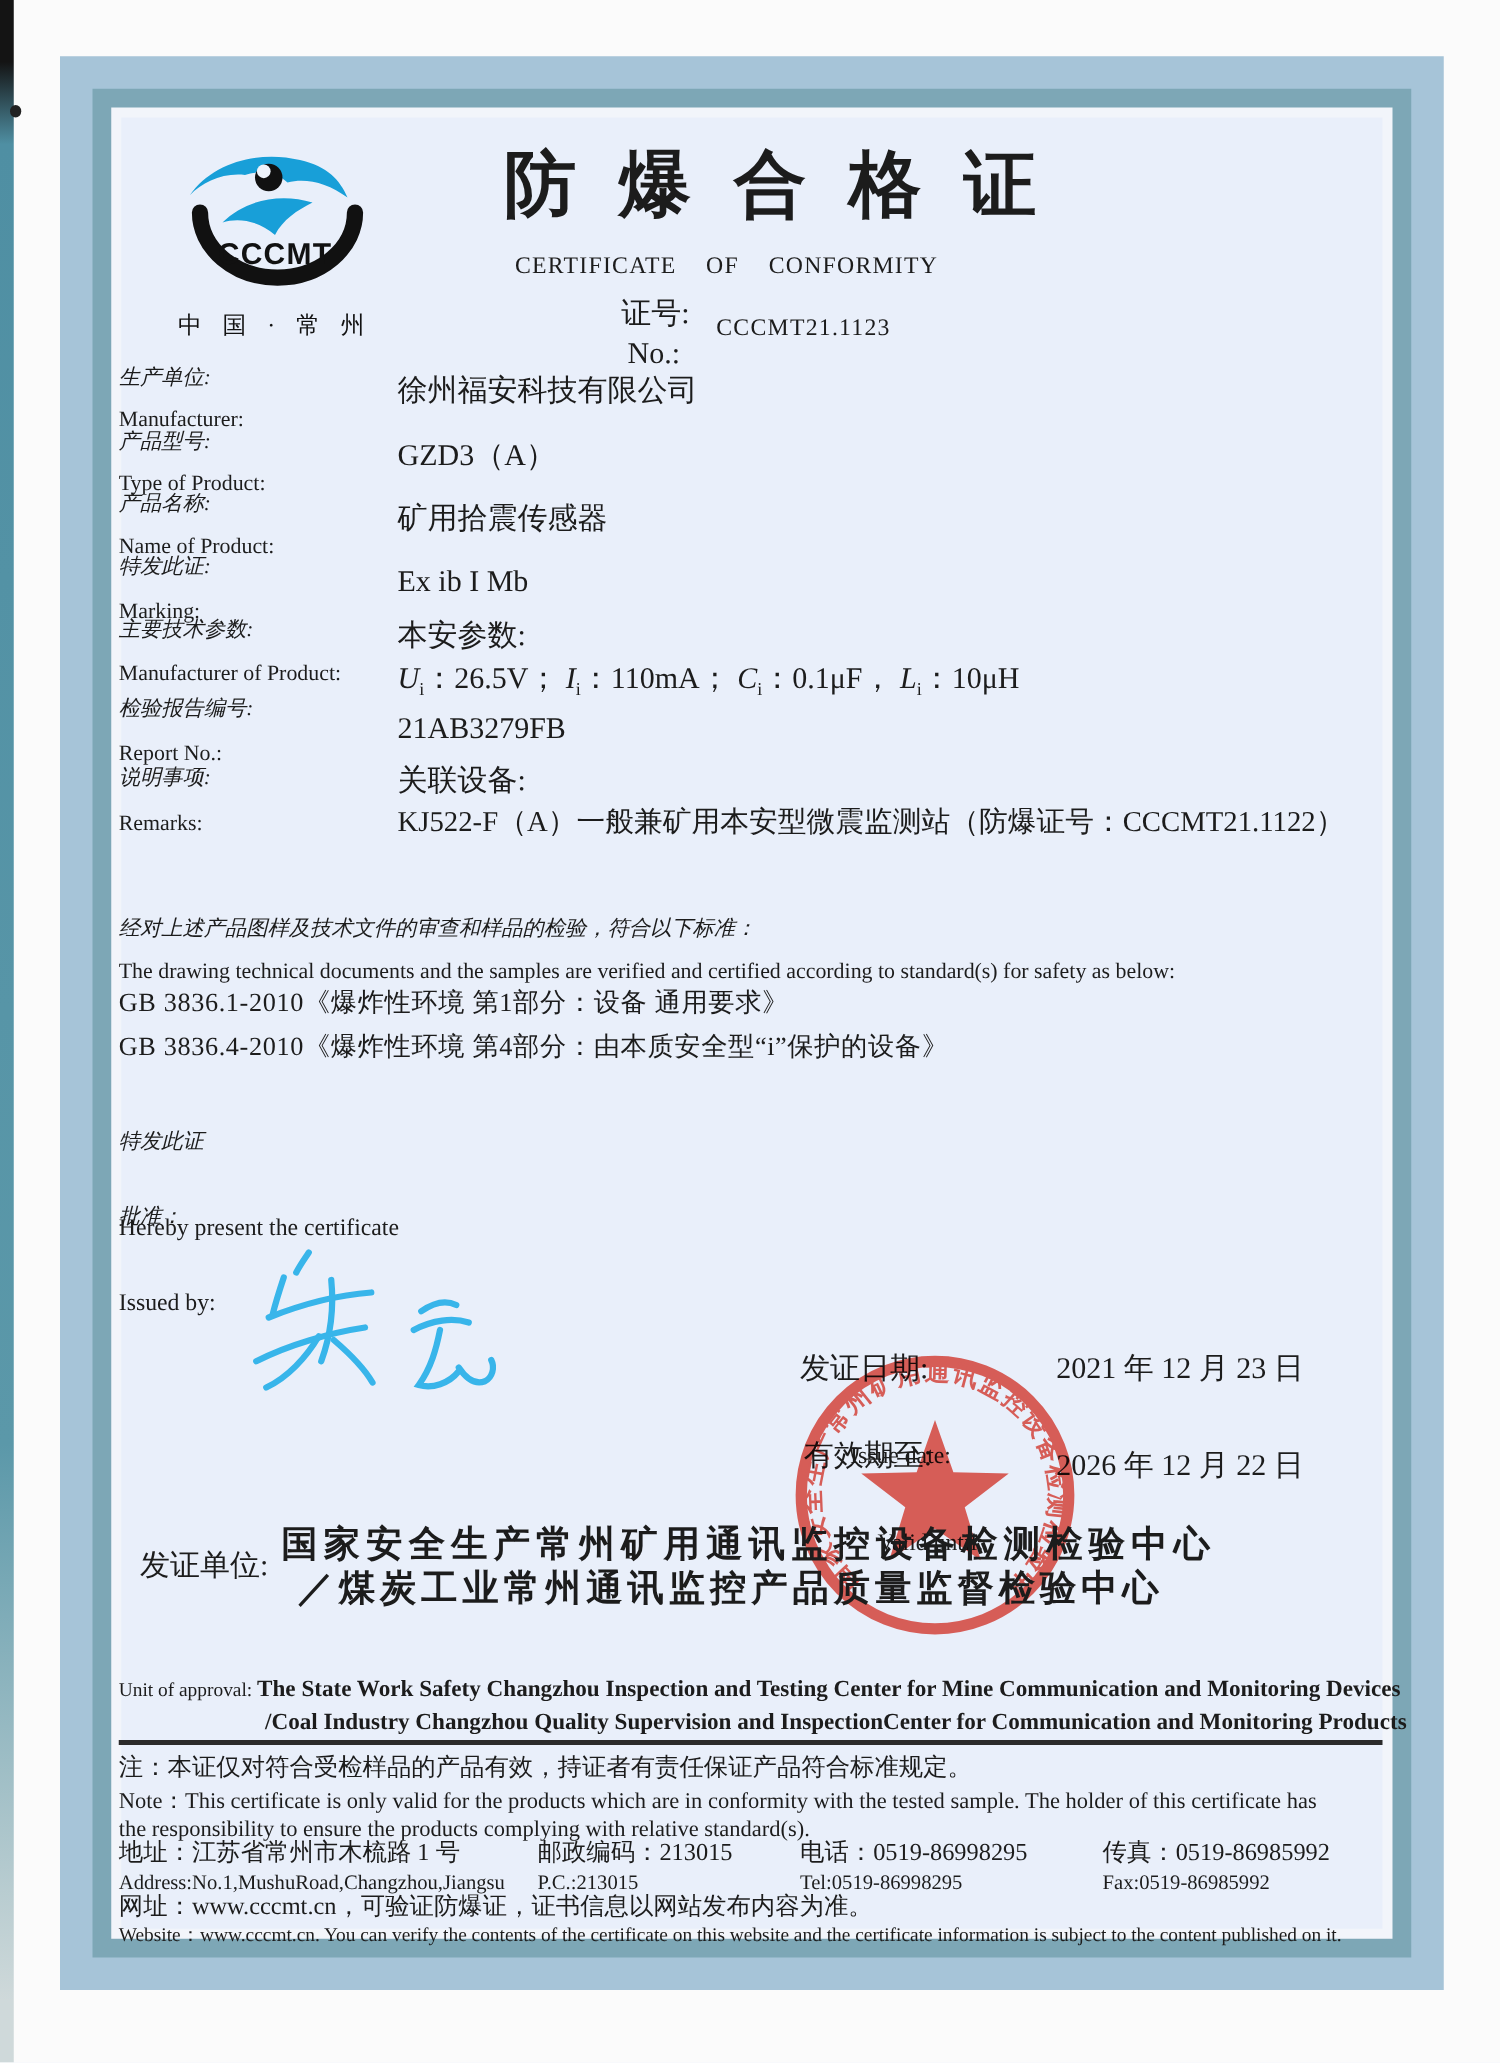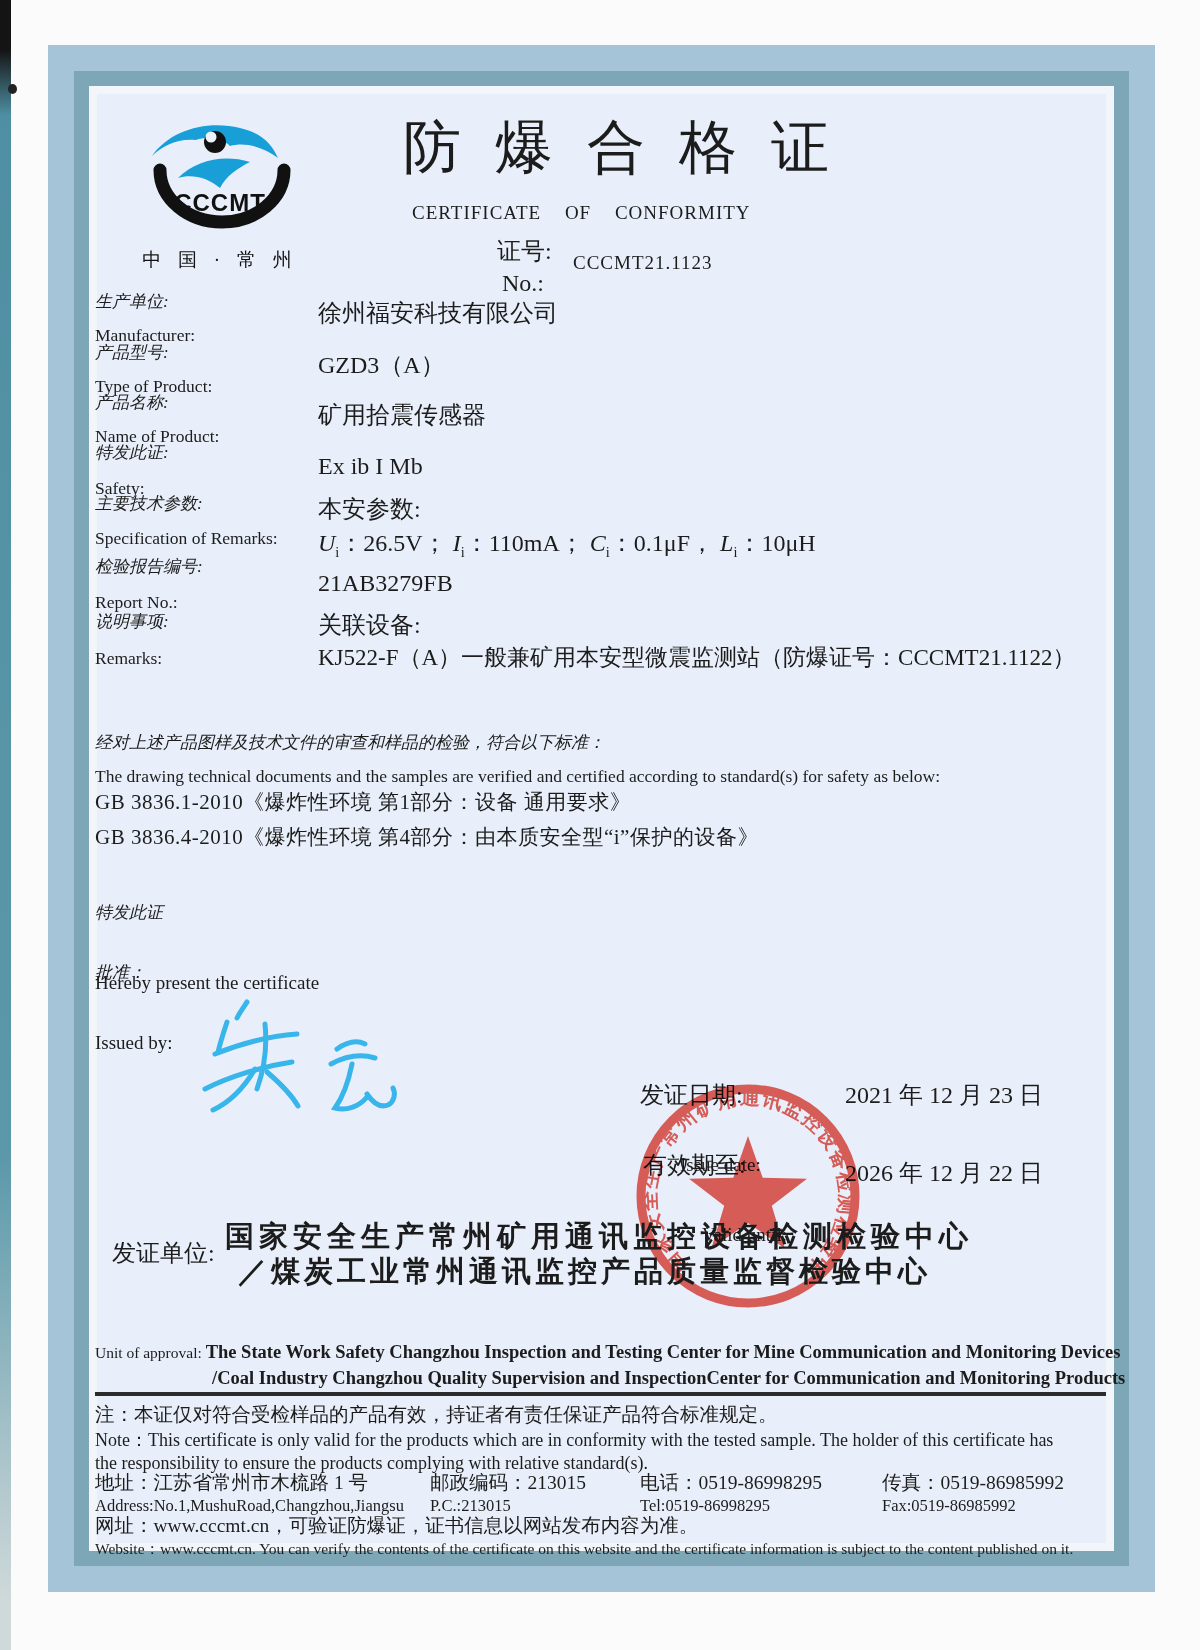--- a/index.html
+++ b/index.html
@@ -19,21 +19,21 @@
   .frame1{left:48px;top:45px;width:1107px;height:1547px;background:#a6c4d8;}
   .frame2{position:absolute;left:26px;top:26px;right:26px;bottom:26px;background:#7da7b6;}
   .frame3{position:absolute;left:15px;top:15px;right:15px;bottom:15px;background:#f2f5fa;}
   .content{position:absolute;left:8px;top:8px;right:8px;bottom:8px;background:#e9effa;}
   
   .cn22{font-size:17px;font-style:italic;}
   .cn24{font-size:24px;}
   .en17{font-size:17.5px;}
   .en19{font-size:19px;margin-top:32px;}
   .val{font-size:24px;}
-  .title-cn{font-size:58px;letter-spacing:34px;font-weight:400;}
+  .title-cn{font-size:58px;letter-spacing:34px;font-weight:700;}
   .title-en{font-size:19px;letter-spacing:1px;word-spacing:18px;}
   .gb{font-size:21px;letter-spacing:0.5px;}
   .bold-cn{font-weight:bold;font-size:29px;letter-spacing:5px;}
   .en-bold{font-weight:bold;font-size:18.5px;}
   .small-en{font-size:16.5px;}
   .hrule{left:95px;top:1392px;width:1011px;height:3.5px;background:#2b2b2b;}
   .sig-svg{left:185px;top:992px;}
   .stamp{left:616px;top:1064px;width:264px;height:264px;mix-blend-mode:multiply;opacity:0.85;}
   sub{font-size:0.6em;}
   i{font-style:italic;}
@@ -74,23 +74,23 @@
 <div class="t cn24" style="left:502px;top:270px">No.:</div>
 <div class="t" style="left:573px;top:252px;font-size:19px;letter-spacing:1px">CCCMT21.1123</div>
 
 <div class="t cn22" style="left:95px;top:292px">生产单位:</div>
 <div class="t en17" style="left:95px;top:325px">Manufacturer:</div>
 <div class="t cn22" style="left:95px;top:343px">产品型号:</div>
 <div class="t en17" style="left:95px;top:376px">Type of Product:</div>
 <div class="t cn22" style="left:95px;top:393px">产品名称:</div>
 <div class="t en17" style="left:95px;top:426px">Name of Product:</div>
 <div class="t cn22" style="left:95px;top:443px">特发此证:</div>
-<div class="t en17" style="left:95px;top:478px">Safety:</div>
+<div class="t en17" style="left:95px;top:478px">Marking:</div>
 <div class="t cn22" style="left:95px;top:494px">主要技术参数:</div>
-<div class="t en17" style="left:95px;top:528px">Specification of Remarks:</div>
+<div class="t en17" style="left:95px;top:528px">Manufacturer of Product:</div>
 <div class="t cn22" style="left:95px;top:557px">检验报告编号:</div>
 <div class="t en17" style="left:95px;top:592px">Report No.:</div>
 <div class="t cn22" style="left:95px;top:612px">说明事项:</div>
 <div class="t en17" style="left:95px;top:648px">Remarks:</div>
 
 <div class="t val" style="left:318px;top:300px">徐州福安科技有限公司</div>
 <div class="t val" style="left:318px;top:352px">GZD3（A）</div>
 <div class="t val" style="left:318px;top:402px">矿用拾震传感器</div>
 <div class="t val" style="left:318px;top:453px">Ex ib I Mb</div>
 <div class="t val" style="left:318px;top:496px">本安参数:</div>

